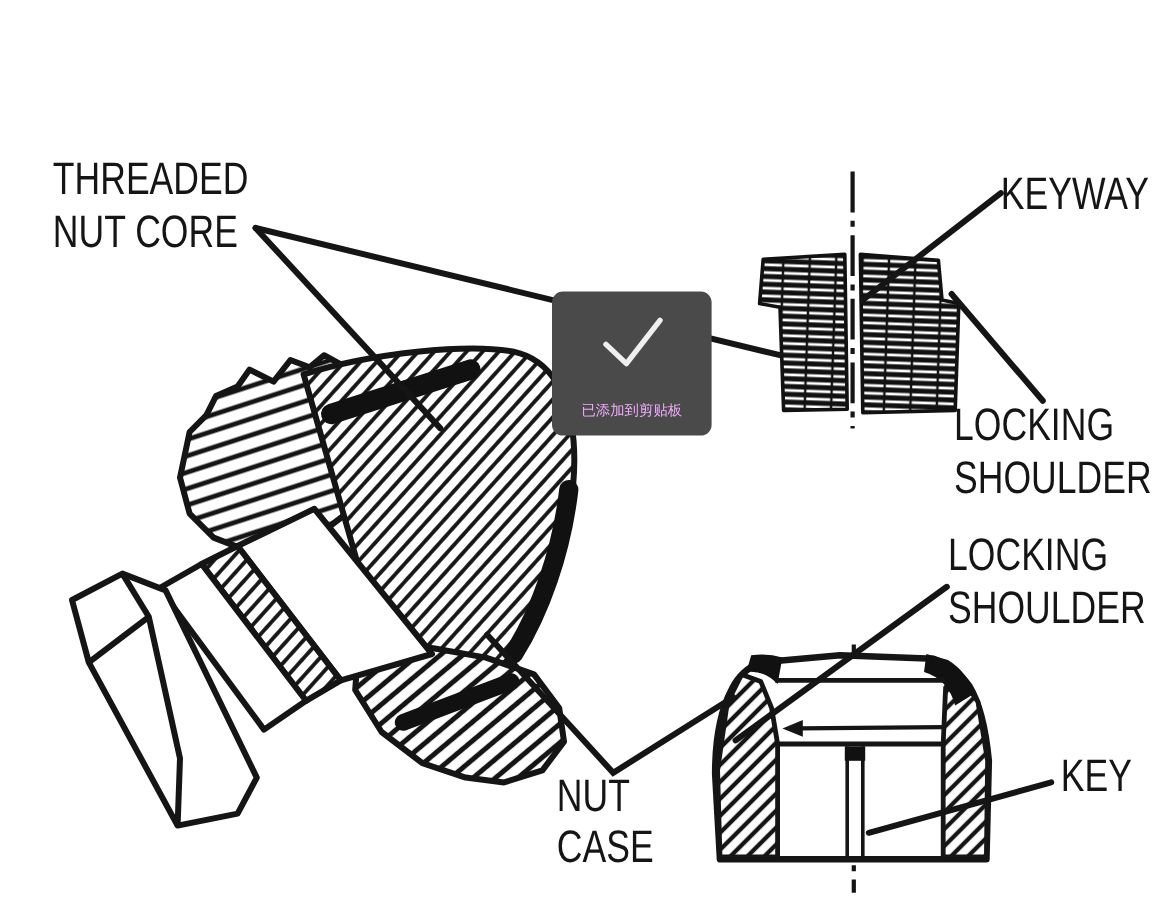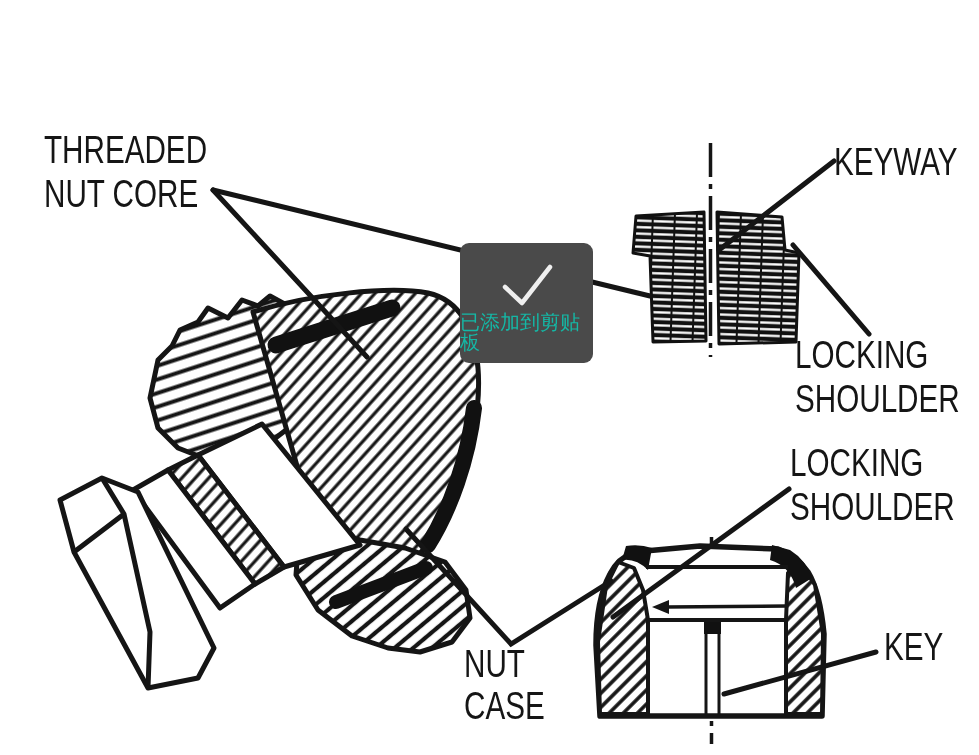--- a/index.html
+++ b/index.html
@@ -29,22 +29,22 @@
     border-radius:9px;
     display:flex;
     flex-direction:column;
     align-items:center;
     box-sizing:border-box;
     padding-top:18px;
   }
   .toast .msg{
     margin-top:auto;
     margin-bottom:11px;
-    color:#14b8a6;
-    font-size:20px;
+    color:#f0abfc;
+    font-size:12px;
     line-height:20px;
     font-family:"DejaVu Sans",sans-serif;
   }
 </style>
 </head>
 <body>
 
 <div id="stage">
 
   <svg class="fig" width="979" height="755" viewBox="0 0 979 755">

